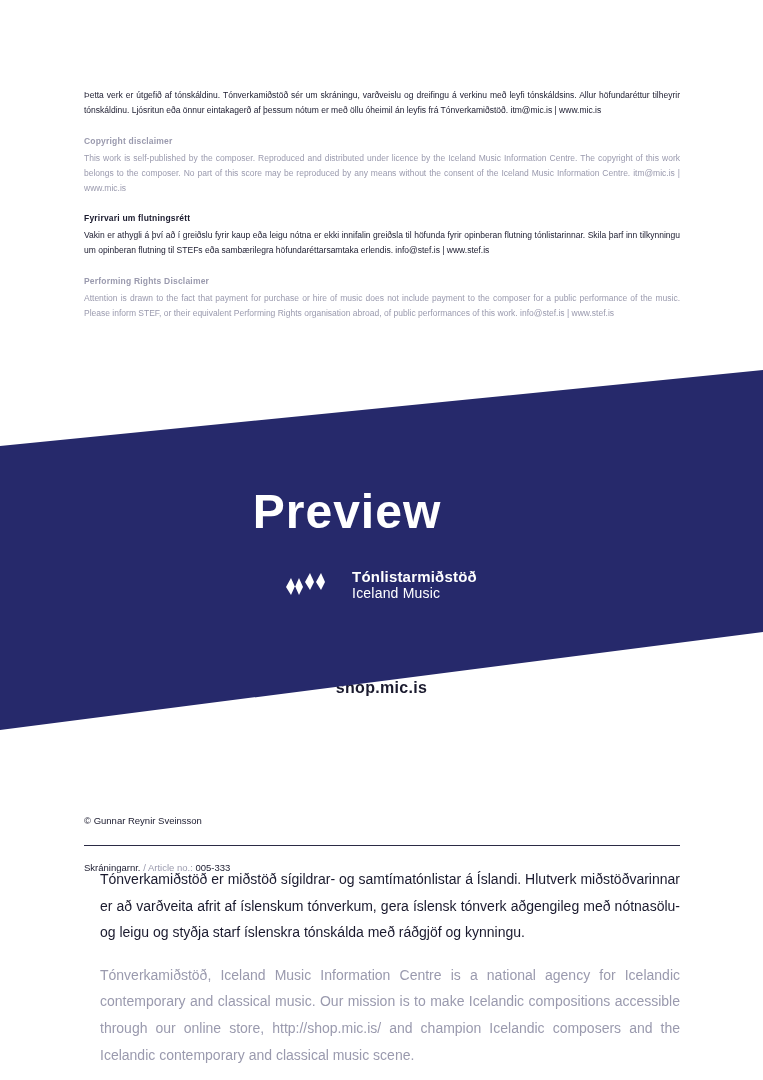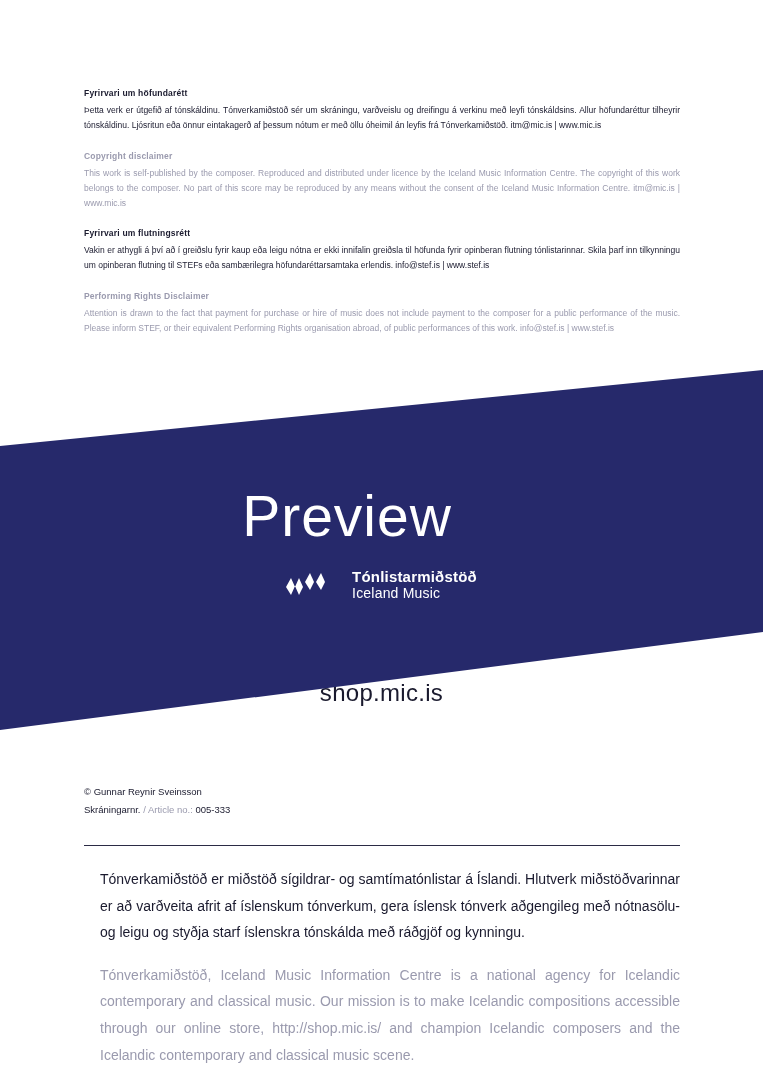--- a/index.html
+++ b/index.html
@@ -73,22 +73,22 @@
     height: 360px;
     background: #26296b;
     clip-path: polygon(0 76px, 763px 0px, 763px 262px, 0 360px);
   }
   .preview-word {
     position: absolute;
     left: 0;
     top: 118px;
     width: 694px;
     text-align: center;
-    font-size: 57px;
-    font-weight: normal;
+    font-size: 48px;
+    font-weight: bold;
     letter-spacing: 1px;
     color: #ffffff;
     line-height: 1;
   }
   .logo-row {
     position: absolute;
     left: 0;
     top: 198px;
     width: 763px;
     display: flex;
@@ -128,38 +128,39 @@
     font-size: 9px;
     color: #1a1a2e;
     margin: 0 0 6px 0;
   }
   .shop-line2 {
     font-size: 9px;
     color: #1a1a2e;
     margin: 0 0 18px 0;
   }
   .shop-url {
-    font-size: 24px;
-    font-weight: normal;
+    font-size: 16px;
+    font-weight: bold;
     color: #1a1a2e;
     letter-spacing: 0.3px;
     margin: 16px;
   }
 
   
   .colophon {
     position: absolute;
     left: 84px;
     top: 783px;
     width: 596px;
   }
   .colophon-line {
     font-size: 9.5px;
     line-height: 1.85;
     color: #1a1a2e;
+    margin-top: 29px;
   }
   .colophon-line .muted {
     color: #9a9aae;
   }
 
   .rule {
     position: absolute;
     left: 84px;
     top: 845px;
     width: 596px;
@@ -195,21 +196,20 @@
     letter-spacing: 0.1px;
     color: #1a1a2e;
   }
 </style>
 </head>
 <body>
 
 <div class="page">
 
   <div class="legal">
-    <p class="legal-title">Fyrirvari um höfundarétt</p>
     <p class="legal-body">Þetta verk er útgefið af tónskáldinu. Tónverkamiðstöð sér um skráningu, varðveislu og dreifingu á verkinu með leyfi tónskáldsins. Allur höfundaréttur tilheyrir tónskáldinu. Ljósritun eða önnur eintakagerð af þessum nótum er með öllu óheimil án leyfis frá Tónverkamiðstöð.  itm@mic.is  |  www.mic.is</p>
 
     <p class="legal-title muted">Copyright disclaimer</p>
     <p class="legal-body muted">This work is self-published by the composer. Reproduced and distributed under licence by the Iceland Music Information Centre. The copyright of this work belongs to the composer. No part of this score may be reproduced by any means without the consent of the Iceland Music Information Centre.  itm@mic.is  |  www.mic.is</p>
 
     <p class="legal-title">Fyrirvari um flutningsrétt</p>
     <p class="legal-body">Vakin er athygli á því að í greiðslu fyrir kaup eða leigu nótna er ekki innifalin greiðsla til höfunda fyrir opinberan flutning tónlistarinnar. Skila þarf inn tilkynningu um opinberan flutning til STEFs eða sambærilegra höfundaréttarsamtaka erlendis. info@stef.is  |  www.stef.is</p>
 
     <p class="legal-title muted">Performing Rights Disclaimer</p>
     <p class="legal-body muted tight">Attention is drawn to the fact that payment for purchase or hire of music does not include payment to the composer for a public performance of the music. Please inform STEF, or their equivalent Performing Rights organisation abroad, of public performances of this work.  info@stef.is  |  www.stef.is</p>

